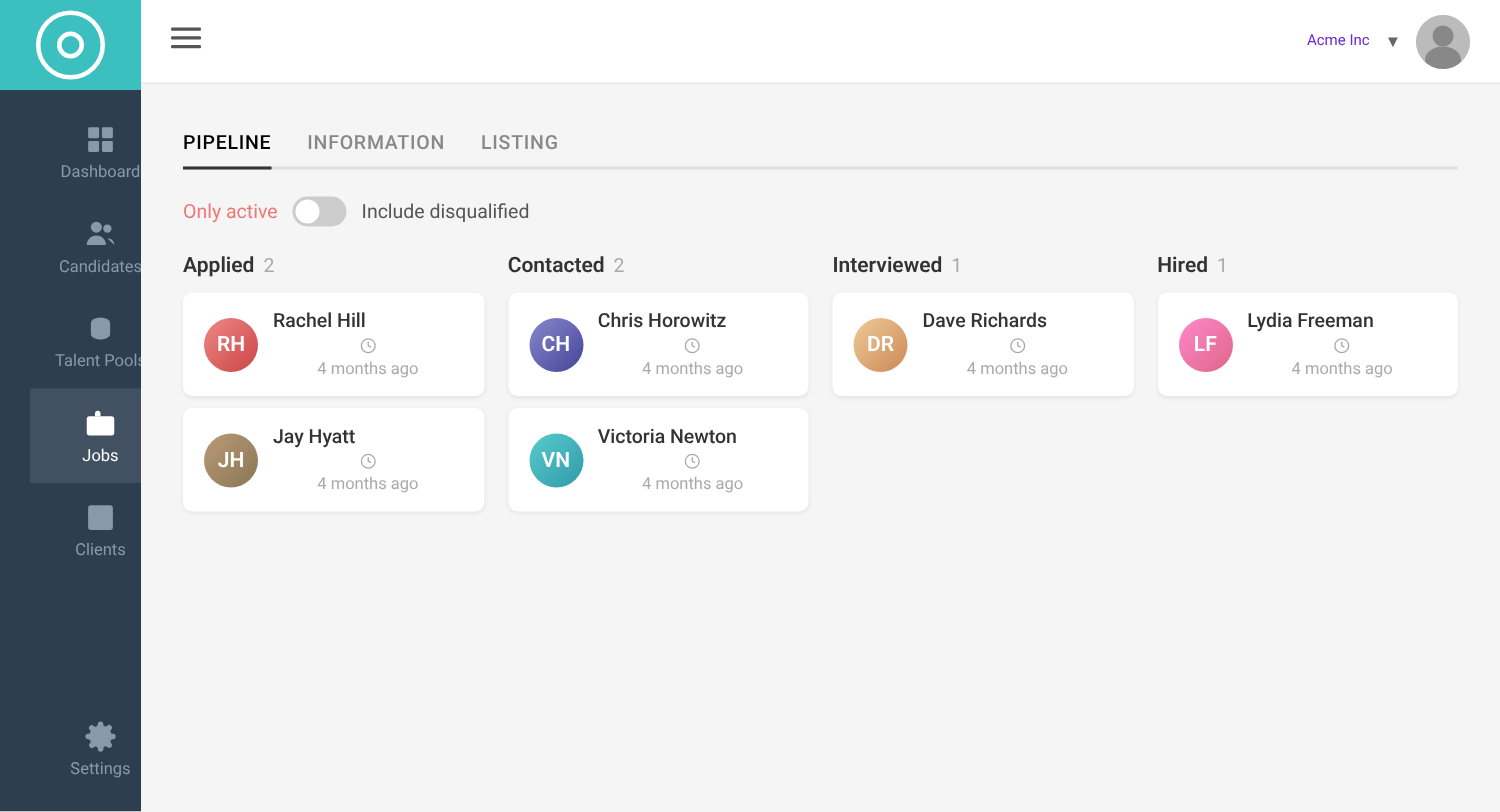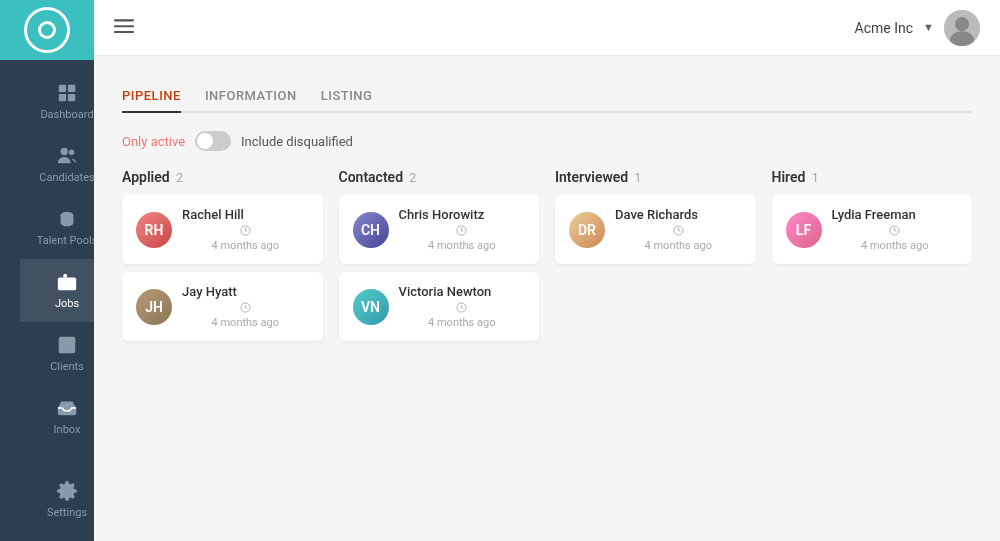--- a/index.html
+++ b/index.html
@@ -88,21 +88,21 @@
       display: flex;
       align-items: center;
       justify-content: space-between;
       padding: 0 20px;
       border-bottom: 1px solid #e8e8e8;
       flex-shrink: 0;
     }
     .topbar-left { display: flex; align-items: center; gap: 16px; }
     .topbar-right { display: flex; align-items: center; gap: 10px; }
     .hamburger { cursor: pointer; color: #555; font-size: 18px; }
-    .company-name { font-size: 14px; color: #404040; }
+    .company-name { font-size: 10px; color: #6d28d9; }
     .dropdown-arrow { font-size: 11px; color: #666; }
     .avatar-circle {
       width: 36px;
       height: 36px;
       border-radius: 50%;
       background: #bbb;
       overflow: hidden;
       display: flex;
       align-items: center;
       justify-content: center;
@@ -135,21 +135,21 @@
     .tab {
       font-size: 13px;
       padding: 8px 0;
       color: #888;
       cursor: pointer;
       border-bottom: 2px solid transparent;
       margin-bottom: -2px;
       font-weight: 500;
       letter-spacing: 0.5px;
     }
-    .tab.active { color: #c2410c; border-bottom: 2px solid #333; }
+    .tab.active { color: #000000; border-bottom: 2px solid #333; }
 
     
     .filter-row { display: flex; align-items: center; gap: 10px; margin-bottom: 18px; }
     .filter-label { font-size: 13px; color: #e77; }
     .toggle-wrap { position: relative; width: 36px; height: 20px; }
     .toggle-bg { width: 36px; height: 20px; border-radius: 10px; background: #ccc; }
     .toggle-knob { position: absolute; top: 2px; left: 2px; width: 16px; height: 16px; border-radius: 50%; background: white; }
     .disqualified-label { font-size: 13px; color: #555; }
 
     
@@ -247,27 +247,20 @@
     </div>
 
     <div class="sidebar-item">
       <svg viewBox="0 0 24 24" fill="currentColor">
         <rect x="3" y="3" width="18" height="18" rx="2"></rect>
         <path d="M3 9h18M9 21V9" fill="none" stroke="currentColor" stroke-width="2"></path>
       </svg>
       <span>Clients</span>
     </div>
 
-    <div class="sidebar-item">
-      <svg viewBox="0 0 24 24" fill="currentColor">
-        <path d="M22 12l-4-7H6L2 12v6a2 2 0 002 2h16a2 2 0 002-2v-6z"></path>
-        <path d="M2 12h5l2 3h6l2-3h5" fill="none" stroke="white" stroke-width="1.5"></path>
-      </svg>
-      <span>Inbox</span>
-    </div>
   </div>
   <div class="sidebar-bottom">
     <div class="sidebar-item">
       <svg viewBox="0 0 24 24" fill="currentColor">
         <circle cx="12" cy="12" r="3"></circle>
         <path d="M19.4 15a1.65 1.65 0 00.33 1.82l.06.06a2 2 0 010 2.83 2 2 0 01-2.83 0l-.06-.06a1.65 1.65 0 00-1.82-.33 1.65 1.65 0 00-1 1.51V21a2 2 0 01-4 0v-.09A1.65 1.65 0 009 19.4a1.65 1.65 0 00-1.82.33l-.06.06a2 2 0 01-2.83-2.83l.06-.06A1.65 1.65 0 004.68 15a1.65 1.65 0 00-1.51-1H3a2 2 0 010-4h.09A1.65 1.65 0 004.6 9a1.65 1.65 0 00-.33-1.82l-.06-.06a2 2 0 012.83-2.83l.06.06A1.65 1.65 0 009 4.68a1.65 1.65 0 001-1.51V3a2 2 0 014 0v.09a1.65 1.65 0 001 1.51 1.65 1.65 0 001.82-.33l.06-.06a2 2 0 012.83 2.83l-.06.06A1.65 1.65 0 0019.4 9a1.65 1.65 0 001.51 1H21a2 2 0 010 4h-.09a1.65 1.65 0 00-1.51 1z"></path>
       </svg>
       <span>Settings</span>
     </div>
   </div>

